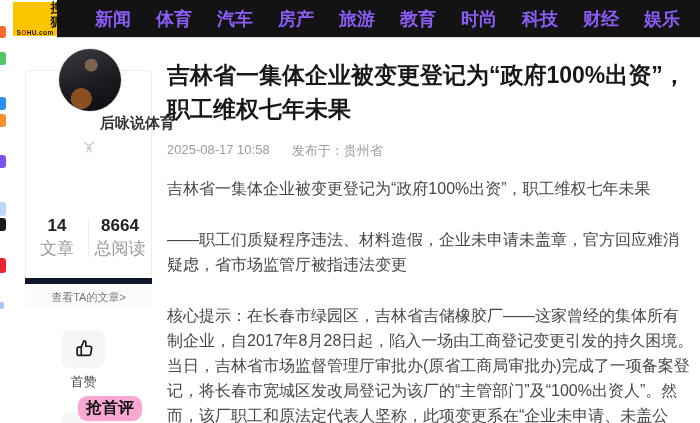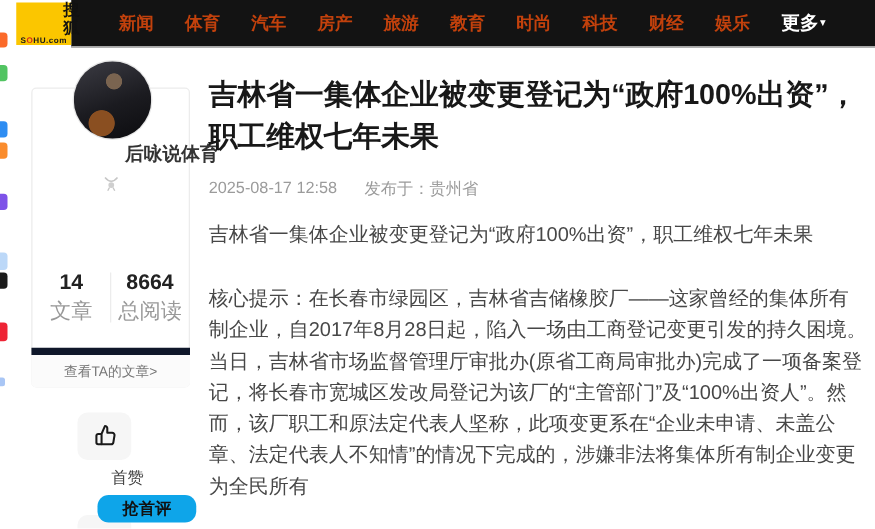--- a/index.html
+++ b/index.html
@@ -17,21 +17,21 @@
   .frag:nth-child(6){top:202px;height:14px}
   .frag:nth-child(7){top:218px}
   .frag:nth-child(8){top:258px;height:15px}
   .frag:nth-child(9){top:302px;height:7px;width:4px;border-radius:0 2px 2px 0}
 
   
   .header{position:absolute;left:0;top:0;right:0;height:39px;background:#fff;}
   .nav-bar{position:absolute;left:57px;right:0;top:0;height:38px;background:#131313;
            display:flex;align-items:center;padding-left:38px;gap:25px;box-sizing:border-box;
            border-bottom:1px solid #d9d9d9;}
-  .nav-item{color:#c2410c;font-size:14px;font-weight:600;white-space:nowrap;cursor:pointer;}
+  .nav-item{color:#8b5cf6;font-size:18px;font-weight:600;white-space:nowrap;cursor:pointer;}
   .nav-more{display:flex;align-items:center;gap:1px;color:#fff;font-size:15px;font-weight:600;cursor:pointer;}
   .nav-caret{font-size:9px;line-height:1;color:#fff;}
   .logo-box{position:absolute;left:13px;top:2px;width:44px;height:34px;background:#fbc600;
             display:flex;flex-direction:column;align-items:center;justify-content:center;z-index:2;}
   .logo-cn{font-size:13px;font-weight:700;color:#111;letter-spacing:5px;padding-left:5px;line-height:14px;margin-left:44px;}
   .logo-en{font-size:6.5px;font-weight:700;color:#1a1a1a;line-height:8px;letter-spacing:.4px;}
   .logo-en .red{color:#d6291e;}
 
   
   .profile-card{position:absolute;left:25px;top:70px;width:127px;height:240px;background:#fff;
@@ -53,25 +53,25 @@
   .stat-col{flex:1;text-align:center;}
   .stat-value{font-size:17px;font-weight:700;color:#222;line-height:19px;}
   .stat-label{font-size:17px;color:#999;margin-top:2px;}
   .stat-divider{width:1px;background:#ececec;margin:2px 0;}
   .card-footer{position:absolute;left:25px;top:278px;width:127px;height:32px;box-sizing:border-box;
                border-top:6px solid #0f172a;background:#fbfbfb;display:flex;align-items:center;
                justify-content:center;font-size:11px;color:#777;cursor:pointer;border-radius:0 0 4px 4px;}
 
   .like-box{position:absolute;left:62px;top:330px;width:43px;height:38px;background:#f6f6f6;
             border-radius:8px;display:flex;align-items:center;justify-content:center;cursor:pointer;}
-  .like-label{position:absolute;left:52px;top:373px;width:63px;text-align:right;font-size:13px;color:#444;}
+  .like-label{position:absolute;left:52px;top:373px;width:63px;text-align:center;font-size:13px;color:#444;}
   .comment-box{position:absolute;left:62px;top:412px;width:43px;height:11px;background:#f6f6f6;
                border-radius:8px 8px 0 0;cursor:pointer;}
-  .first-comment-badge{position:absolute;left:78px;top:396px;background:#0ea5e9;border-radius:9px;
-                       padding:2px 20px;font-size:13px;font-weight:700;color:#111;z-index:4;cursor:pointer;}
+  .first-comment-badge{position:absolute;left:78px;top:396px;background:#f9a8d4;border-radius:9px;
+                       padding:2px 8px;font-size:16px;font-weight:700;color:#111;z-index:4;cursor:pointer;}
 
   
   .article{position:absolute;left:167px;top:58px;width:527px;}
   .article h1{margin:0 0 16px 0;font-size:23px;line-height:34px;font-weight:700;color:#181818;}
   .meta-row{display:flex;gap:22px;margin:0 0 16px 0;font-size:13px;color:#9b9b9b;}
   .para{margin:0 0 26px 0;font-size:16px;line-height:25px;color:#474747;}
 </style>
 </head>
 <body>
 
@@ -142,22 +142,23 @@
       <path d="M9 10 H6 a1.5 1.5 0 0 0 -1.5 1.5 v6 A1.5 1.5 0 0 0 6 19 h3"></path>
     </svg>
   </div>
   <div class="like-label">首赞</div>
   <div class="comment-box"></div>
   <div class="first-comment-badge">抢首评</div>
 
   <main class="article">
     <h1>吉林省一集体企业被变更登记为“政府100%出资”，职工维权七年未果</h1>
     <div class="meta-row">
-      <span>2025-08-17 12:58</span>
+      <span>2025-08-17 10:58</span>
       <span>发布于：贵州省</span>
     </div>
     <div>
         <p class="para">吉林省一集体企业被变更登记为“政府100%出资”，职工维权七年未果</p>
+        <p class="para">——职工们质疑程序违法、材料造假，企业未申请未盖章，官方回应难消疑虑，省市场监管厅被指违法变更</p>
         <p class="para">核心提示：在长春市绿园区，吉林省吉储橡胶厂——这家曾经的集体所有制企业，自2017年8月28日起，陷入一场由工商登记变更引发的持久困境。当日，吉林省市场监督管理厅审批办(原省工商局审批办)完成了一项备案登记，将长春市宽城区发改局登记为该厂的“主管部门”及“100%出资人”。然而，该厂职工和原法定代表人坚称，此项变更系在“企业未申请、未盖公章、法定代表人不知情”的情况下完成的，涉嫌非法将集体所有制企业变更为全民所有</p>
       </div>
   </main>
 
 </div>
 
 </body></html>

